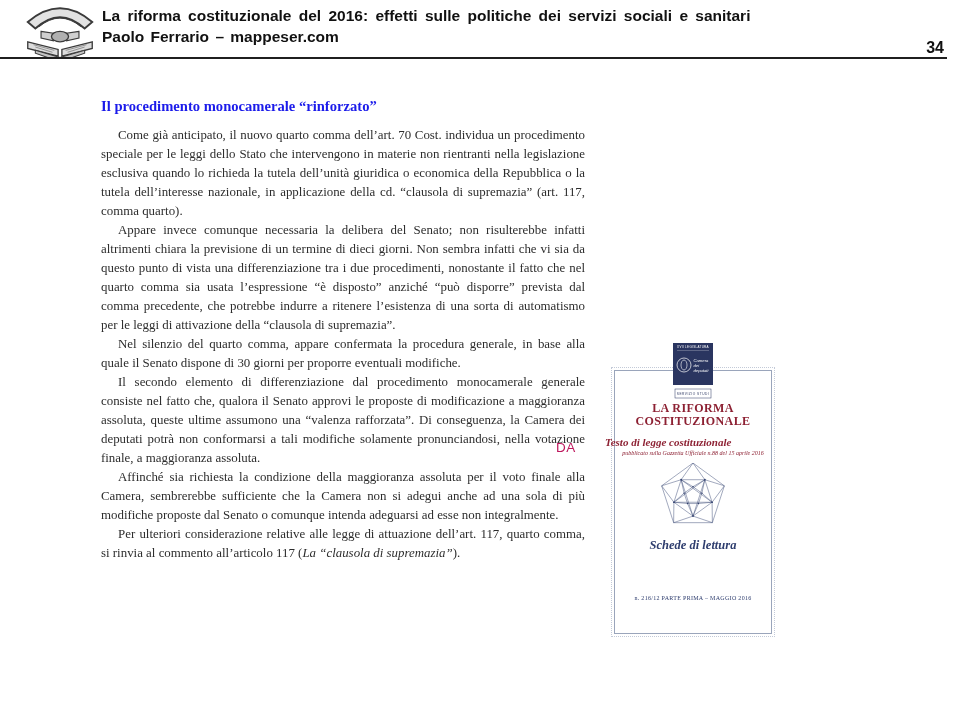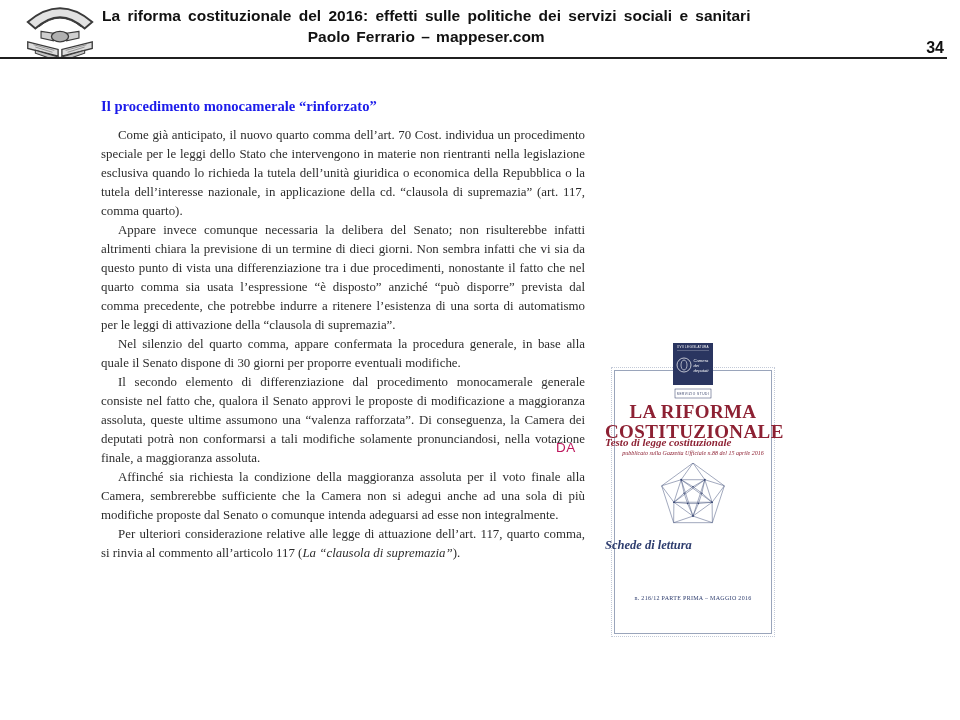--- a/index.html
+++ b/index.html
@@ -1,21 +1,21 @@
 <!DOCTYPE html>
 <html><head>
 <meta charset="utf-8">
 <style>
   html,body { margin:0; padding:0; background:#ffffff; }
   body { width:960px; height:720px; font-family:"Liberation Sans", sans-serif; }
   .slide { position:relative; width:960px; height:720px; background:#fff; overflow:hidden; }
 
   
   .logo { position:absolute; left:10px; top:2px; width:100px; height:55px; }
-  .title-block { position:absolute; left:102px; top:7px; color:#111;text-align:center; }
+  .title-block { position:absolute; left:102px; top:7px; color:#111; }
   .title-line1 { font-weight:bold; font-size:15.5px; letter-spacing:0px; word-spacing:3px; white-space:nowrap; }
   .title-line2 { font-weight:bold; font-size:15.5px; margin-top:3px; word-spacing:2px; }
   .page-number { position:absolute; right:16px; top:39px; font-weight:bold; font-size:16px; color:#111; }
   .header-rule { position:absolute; left:0; top:57px; width:947px; height:0; border-top:2px solid #1f1f1f; }
 
   
   .article { position:absolute; left:65px; top:96px; width:484px;
              font-family:"Liberation Serif", serif; font-size:12.9px; line-height:1.47;
              color:#2d2d2d; text-align:justify;margin-left:36px; }
   .article-heading { color:#1b1bea; font-weight:bold; font-size:14.6px; margin:0 0 9px 0; text-align:left; }
@@ -24,29 +24,29 @@
 
   
   .da-label { position:absolute; left:556px; top:440px; font-size:13.5px; color:#be185d; letter-spacing:0.5px; }
 
   
   .book-cover { position:absolute; left:605px; top:338px; width:176px; height:302px; background:#fff; }
   .cover-frame { position:absolute; left:6px; right:6px; top:29px; bottom:3px; border:1px dotted #c3cad8; }
   .cover-frame-inner { position:absolute; left:2px; right:2px; top:2px; bottom:2px; border:1px solid #9aa5bb; }
   .cover-emblem { position:absolute; left:50%; top:5px; transform:translateX(-50%); }
   .cover-title { position:absolute; top:64px; left:0; right:0; text-align:center;
-                 font-family:"Liberation Serif", serif; font-weight:bold; font-size:19px;
+                 font-family:"Liberation Serif", serif; font-weight:bold; font-size:12px;
                  line-height:1.05; letter-spacing:0.4px; color:#8d2133; }
   .cover-subtitle { position:absolute; top:98px; left:0; right:0; 
                     font-family:"Liberation Serif", serif; font-style:italic; font-weight:bold;
                     font-size:11px; color:#8d2133; }
   .cover-note { position:absolute; top:112px; left:0; right:0; text-align:center;
                 font-family:"Liberation Serif", serif; font-style:italic; font-size:6px; color:#8d2133; }
   .cover-wireframe { position:absolute; top:125px; left:50%; transform:translateX(-50%); }
-  .cover-schede { position:absolute; top:200px; left:0; right:0; 
+  .cover-schede { position:absolute; top:200px; left:0; right:0; text-align:center;
                   font-family:"Liberation Serif", serif; font-style:italic; font-weight:bold;
                   font-size:12.5px; color:#2e3d6e; }
   .cover-footer { position:absolute; top:257px; left:0; right:0; text-align:center;
                   font-family:"Liberation Serif", serif; font-size:6px; letter-spacing:0.3px; color:#2e3d6e; }
 
   
   .attribution { position:absolute; left:782px; top:668px; font-size:14px; color:#111; line-height:1.3; word-spacing:2px; }
 </style>
 </head>
 <body>

